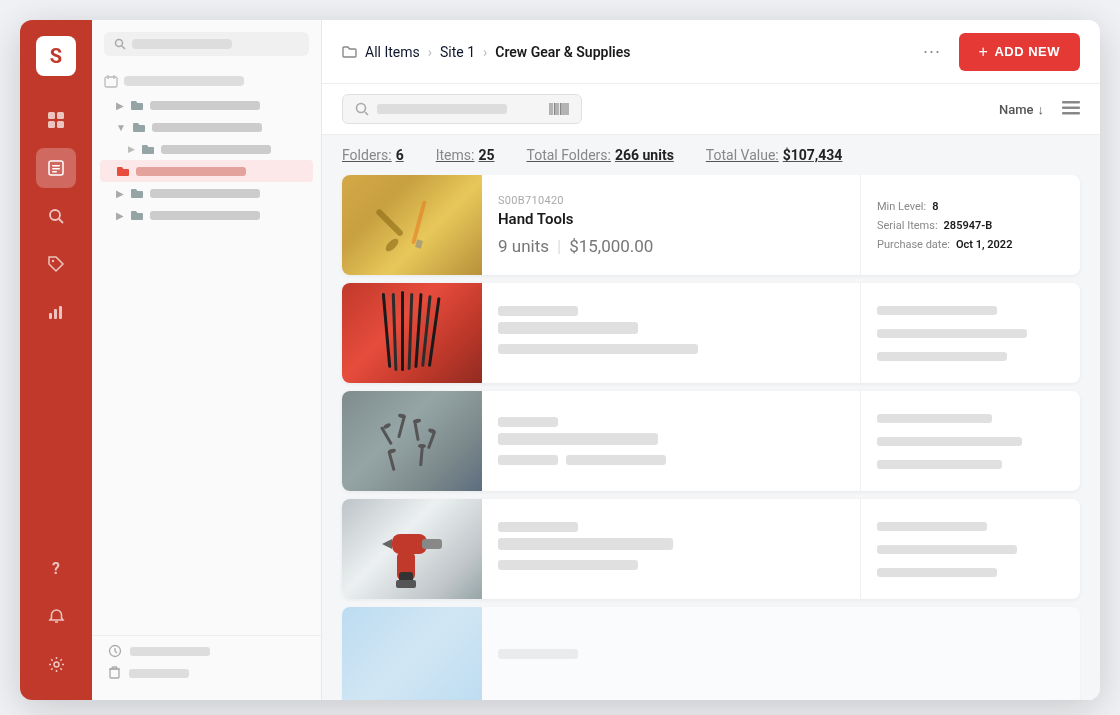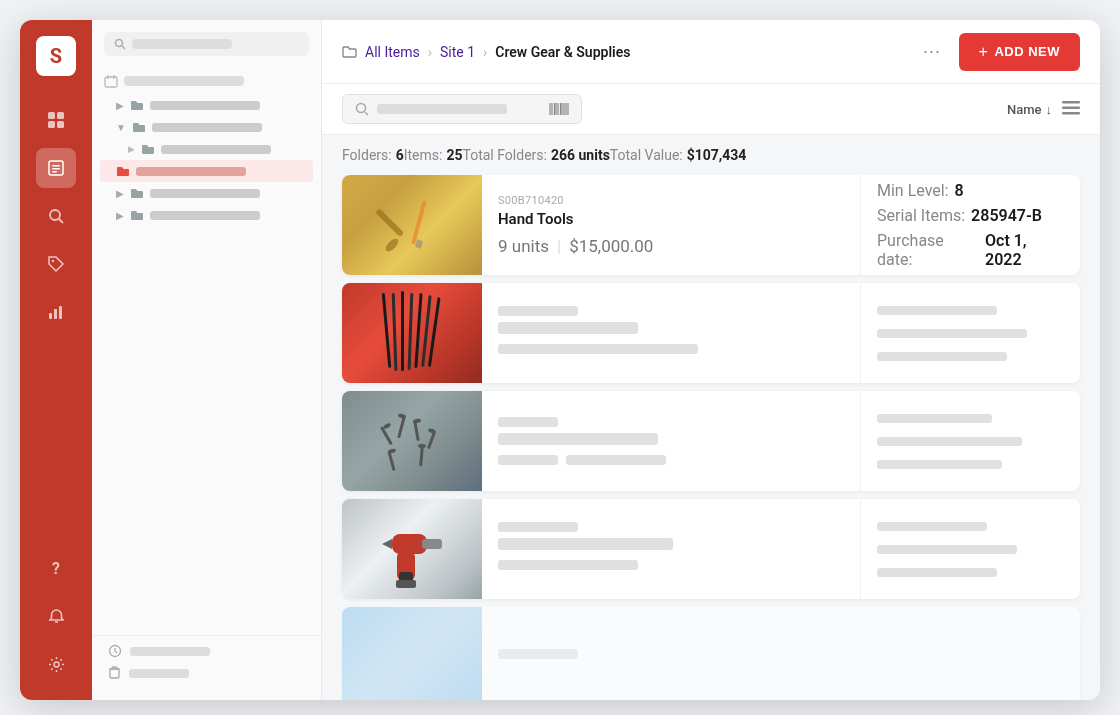--- a/index.html
+++ b/index.html
@@ -185,21 +185,21 @@
       flex-shrink: 0;
     }
     .breadcrumb {
       display: flex;
       align-items: center;
       gap: 8px;
       font-size: 14px;
       color: #555;
     }
     .breadcrumb-sep { color: #bbb; }
-    .breadcrumb-item { color: #4c1d95; cursor: pointer; }
+    .breadcrumb-item { color: #0f172a; cursor: pointer; }
     .breadcrumb-current { color: #1a1a1a; font-weight: 600; }
     .header-actions {
       display: flex;
       align-items: center;
       gap: 10px;
     }
     .btn-more {
       background: none;
       border: none;
       cursor: pointer;
@@ -245,21 +245,21 @@
     }
     .search-placeholder {
       height: 10px;
       background: #ddd;
       border-radius: 3px;
       width: 130px;
     }
     .toolbar-right {
       display: flex;
       align-items: center;
-      gap: 10px;
+      gap: 18px;
       text-align: right;
     }
     .sort-btn {
       display: flex;
       align-items: center;
       gap: 4px;
       font-size: 13px;
       color: #555;
       cursor: pointer;
       font-weight: 500;
@@ -268,23 +268,25 @@
       color: #888;
       font-size: 16px;
       cursor: pointer;
     }
 
     
     .stats-bar {
       padding: 12px 20px;
       display: flex;
       align-items: flex-start;
+      gap: 32px;
       font-size: 14px;
       color: #555;
       flex-shrink: 0;
+      text-decoration: underline;
     }
     .stat-item { display: flex; align-items: center; gap: 4px; }
     .stat-label { color: #888; }
     .stat-value { font-weight: 700; color: #222; }
 
     
     .items-list {
       flex: 1;
       overflow-y: auto;
       padding: 0 20px 20px;
@@ -390,21 +392,21 @@
       display: flex;
       flex-direction: column;
       justify-content: center;
       gap: 6px;
       border-left: 1px solid #f0f0f0;
     }
     .detail-row {
       display: flex;
       align-items: center;
       gap: 6px;
-      font-size: 16px;
+      font-size: 11px;
     }
     .detail-label { color: #888; }
     .detail-value { color: #1a1a1a; font-weight: 600; }
 
     
     .detail-placeholder {
       height: 9px;
       background: #e0e0e0;
       border-radius: 3px;
     }

